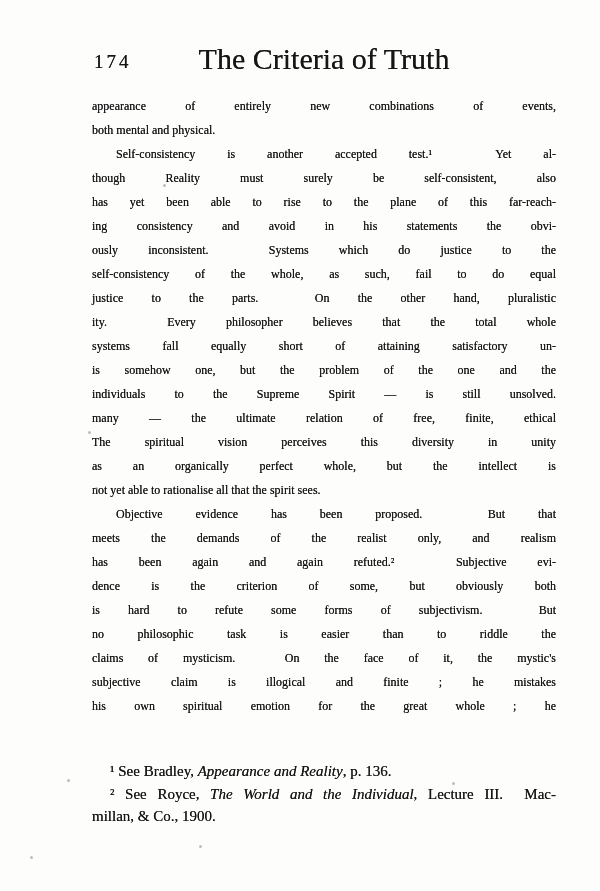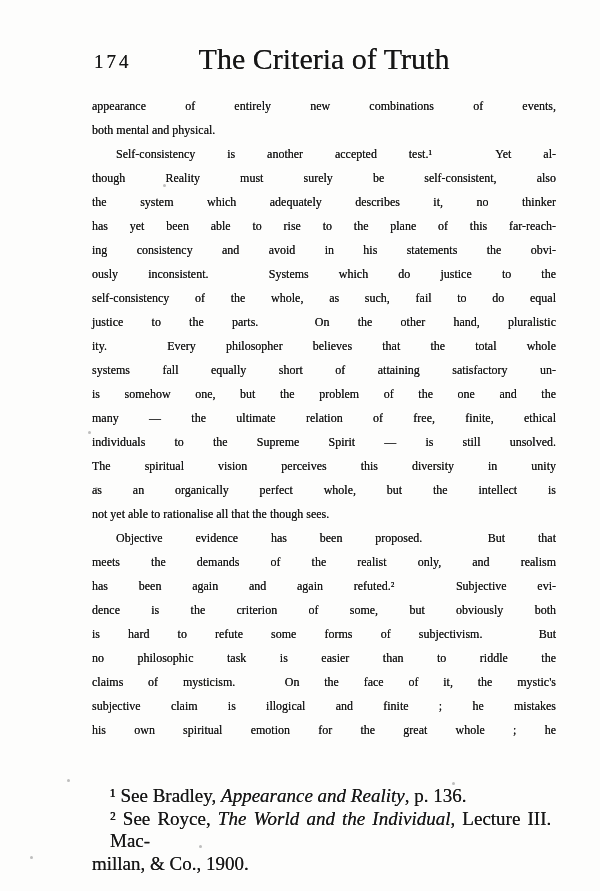--- a/index.html
+++ b/index.html
@@ -55,24 +55,24 @@
   }
   .line { min-height: 24px; }
   .just {
     text-align: justify;
     text-align-last: justify;
   }
   .pindent { padding-left: 24px; }
   
   .footnotes {
     position: absolute;
-    top: 785px;
+    top: 760px;
     left: 92px;
     width: 464px;
-    font-size: 19px;
+    font-size: 15px;
     line-height: 22.5px;
   }
   .fline { min-height: 22.5px; }
   .findent { padding-left: 18px; }
   .footnotes i { font-style: italic; }
   
   .speck {
     position: absolute;
     width: 3px;
     height: 3px;
@@ -91,34 +91,33 @@
     <div class="running-title">The Criteria of Truth</div>
   </div>
 
   <div class="body-text">
 
     <div class="line just">appearance of entirely new combinations of events,</div>
     <div class="line">both mental and physical.</div>
 
     <div class="line just pindent">Self-consistency is another accepted test.¹&nbsp; Yet al-</div>
     <div class="line just">though Reality must surely be self-consistent, also</div>
-    <div class="line just">the system which adequately describes it, no thinker</div>
     <div class="line just">has yet been able to rise to the plane of this far-reach-</div>
     <div class="line just">ing consistency and avoid in his statements the obvi-</div>
     <div class="line just">ously inconsistent.&nbsp; Systems which do justice to the</div>
     <div class="line just">self-consistency of the whole, as such, fail to do equal</div>
     <div class="line just">justice to the parts.&nbsp; On the other hand, pluralistic</div>
     <div class="line just">ity.&nbsp; Every philosopher believes that the total whole</div>
     <div class="line just">systems fall equally short of attaining satisfactory un-</div>
     <div class="line just">is somehow one, but the problem of the one and the</div>
+    <div class="line just">individuals to the Supreme Spirit — is still unsolved.</div>
     <div class="line just">many — the ultimate relation of free, finite, ethical</div>
-    <div class="line just">individuals to the Supreme Spirit — is still unsolved.</div>
     <div class="line just">The spiritual vision perceives this diversity in unity</div>
     <div class="line just">as an organically perfect whole, but the intellect is</div>
-    <div class="line">not yet able to rationalise all that the though sees.</div>
+    <div class="line">not yet able to rationalise all that the spirit sees.</div>
 
     <div class="line just pindent">Objective evidence has been proposed.&nbsp; But that</div>
     <div class="line just">meets the demands of the realist only, and realism</div>
     <div class="line just">has been again and again refuted.²&nbsp; Subjective evi-</div>
     <div class="line just">dence is the criterion of some, but obviously both</div>
     <div class="line just">is hard to refute some forms of subjectivism.&nbsp; But</div>
     <div class="line just">no philosophic task is easier than to riddle the</div>
     <div class="line just">claims of mysticism.&nbsp; On the face of it, the mystic's</div>
     <div class="line just">subjective claim is illogical and finite&nbsp;; he mistakes</div>
     <div class="line just">his own spiritual emotion for the great whole&nbsp;; he</div>

